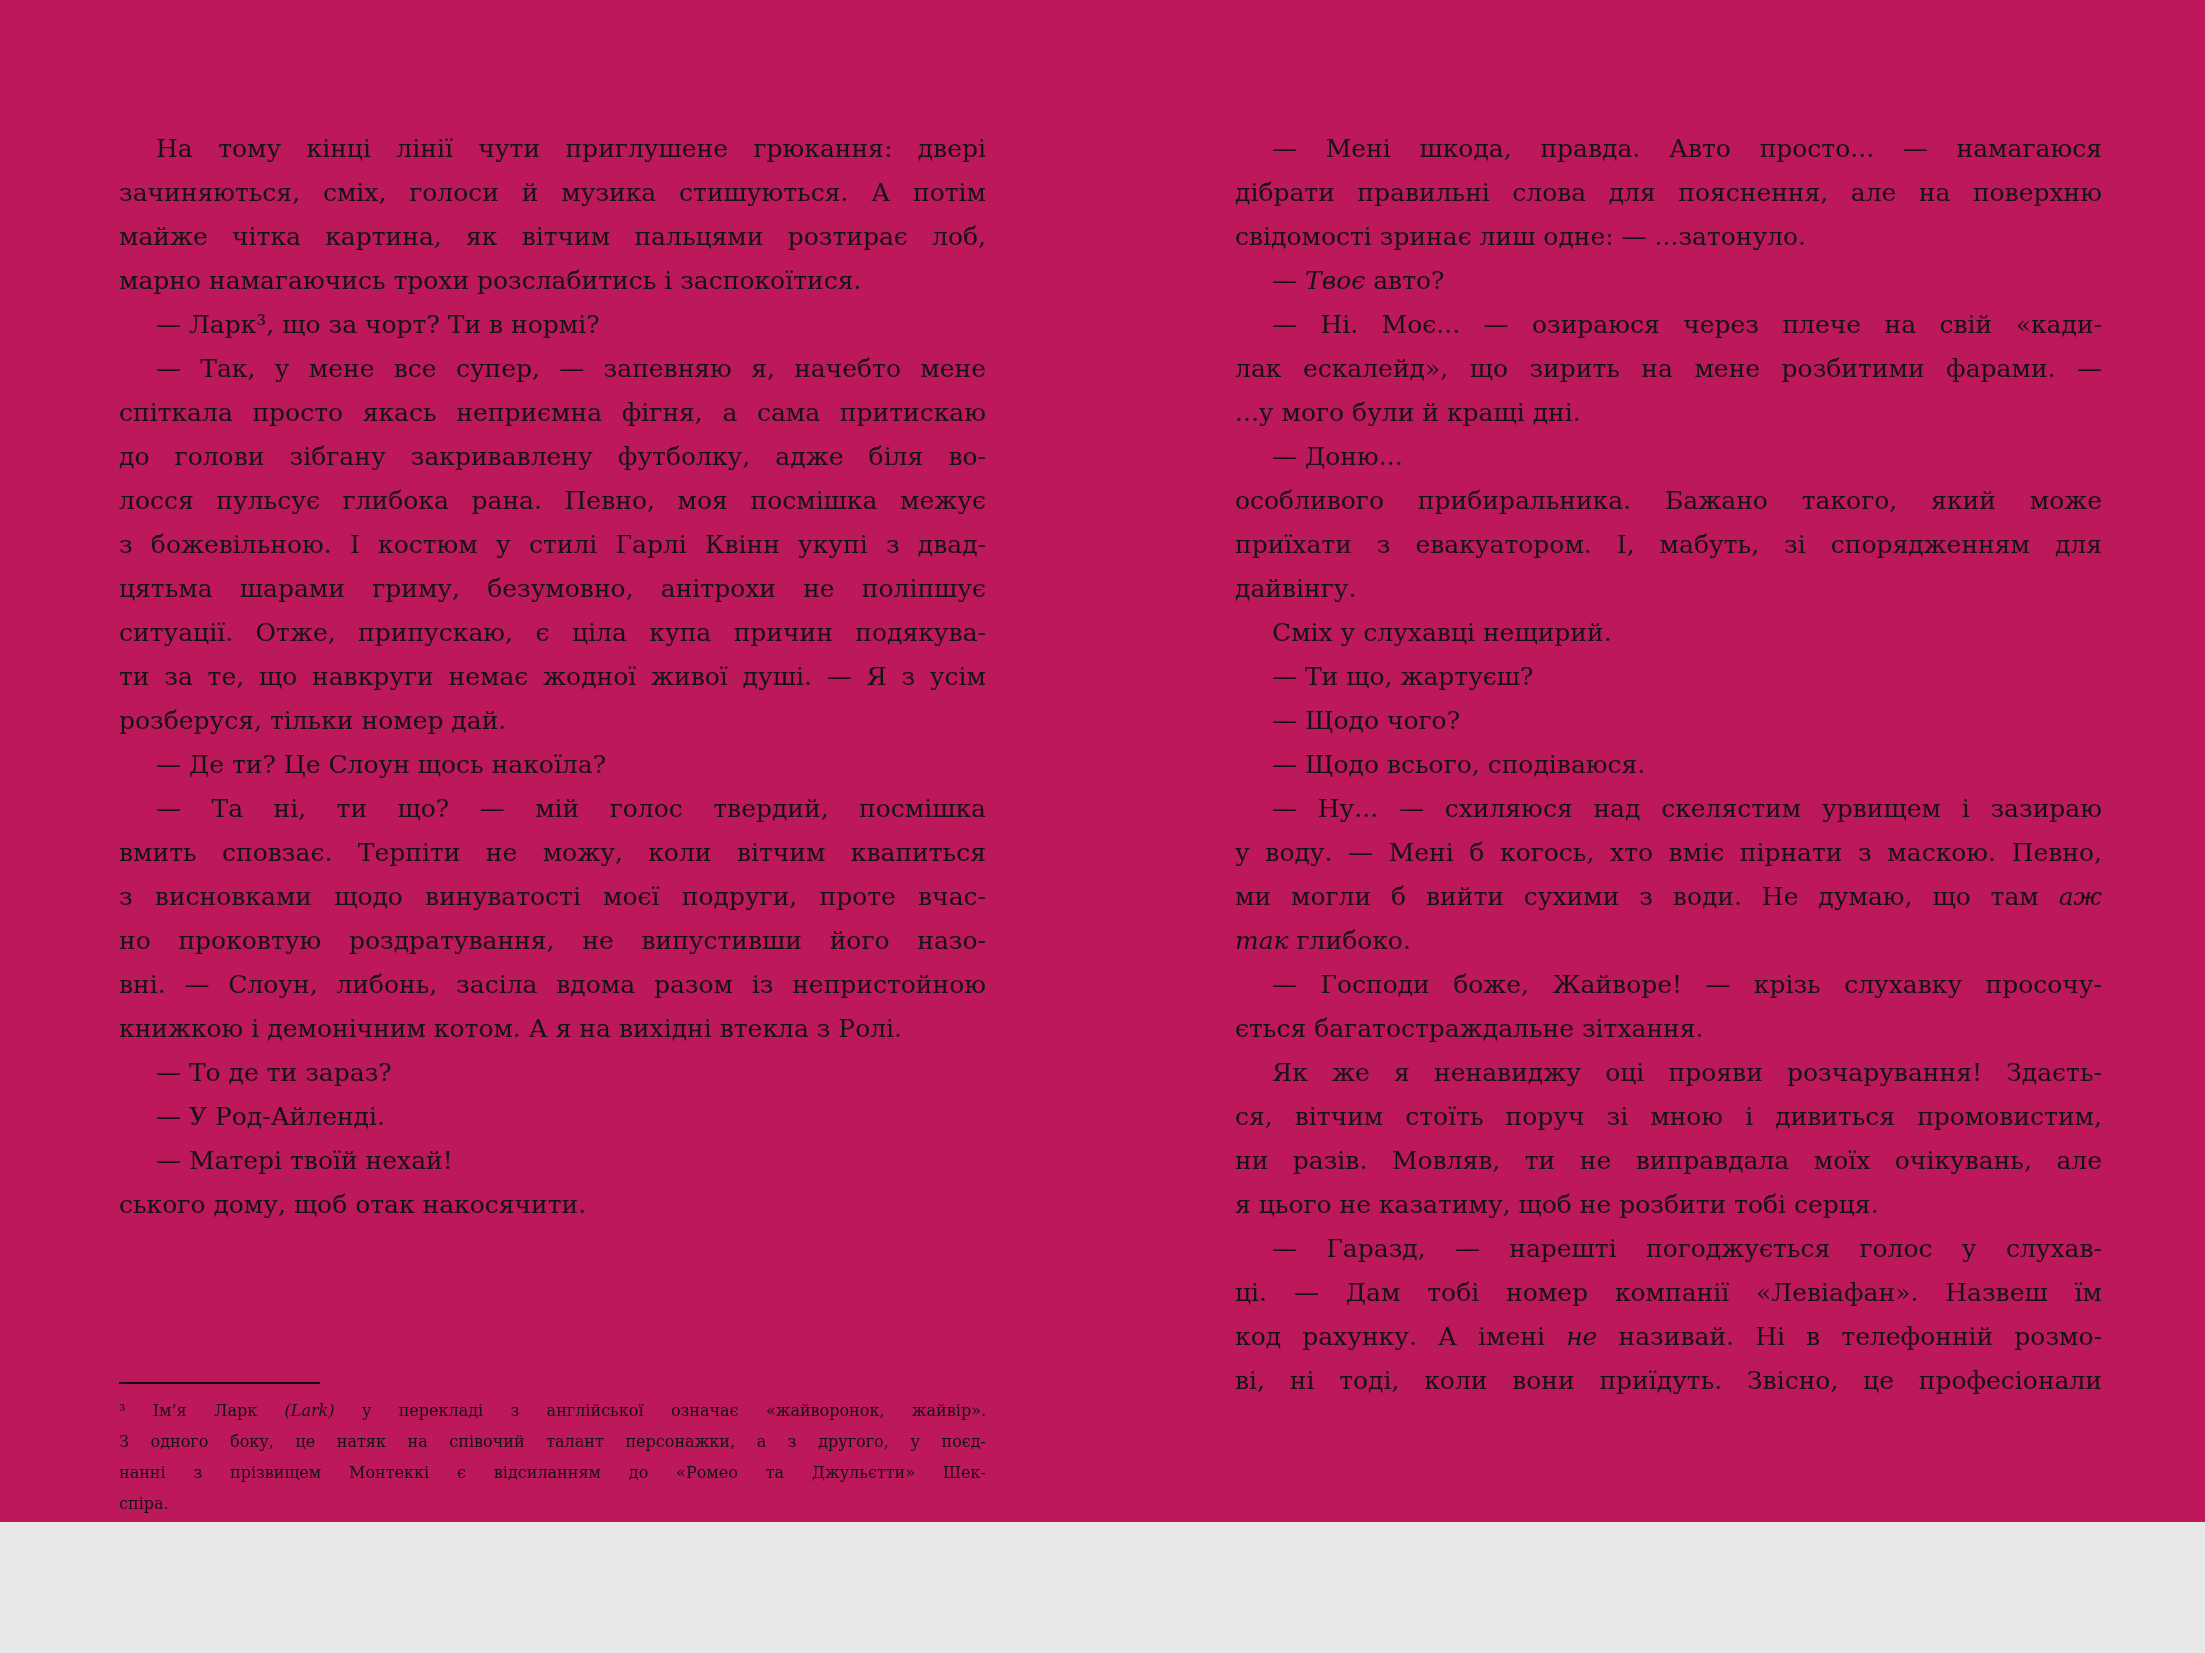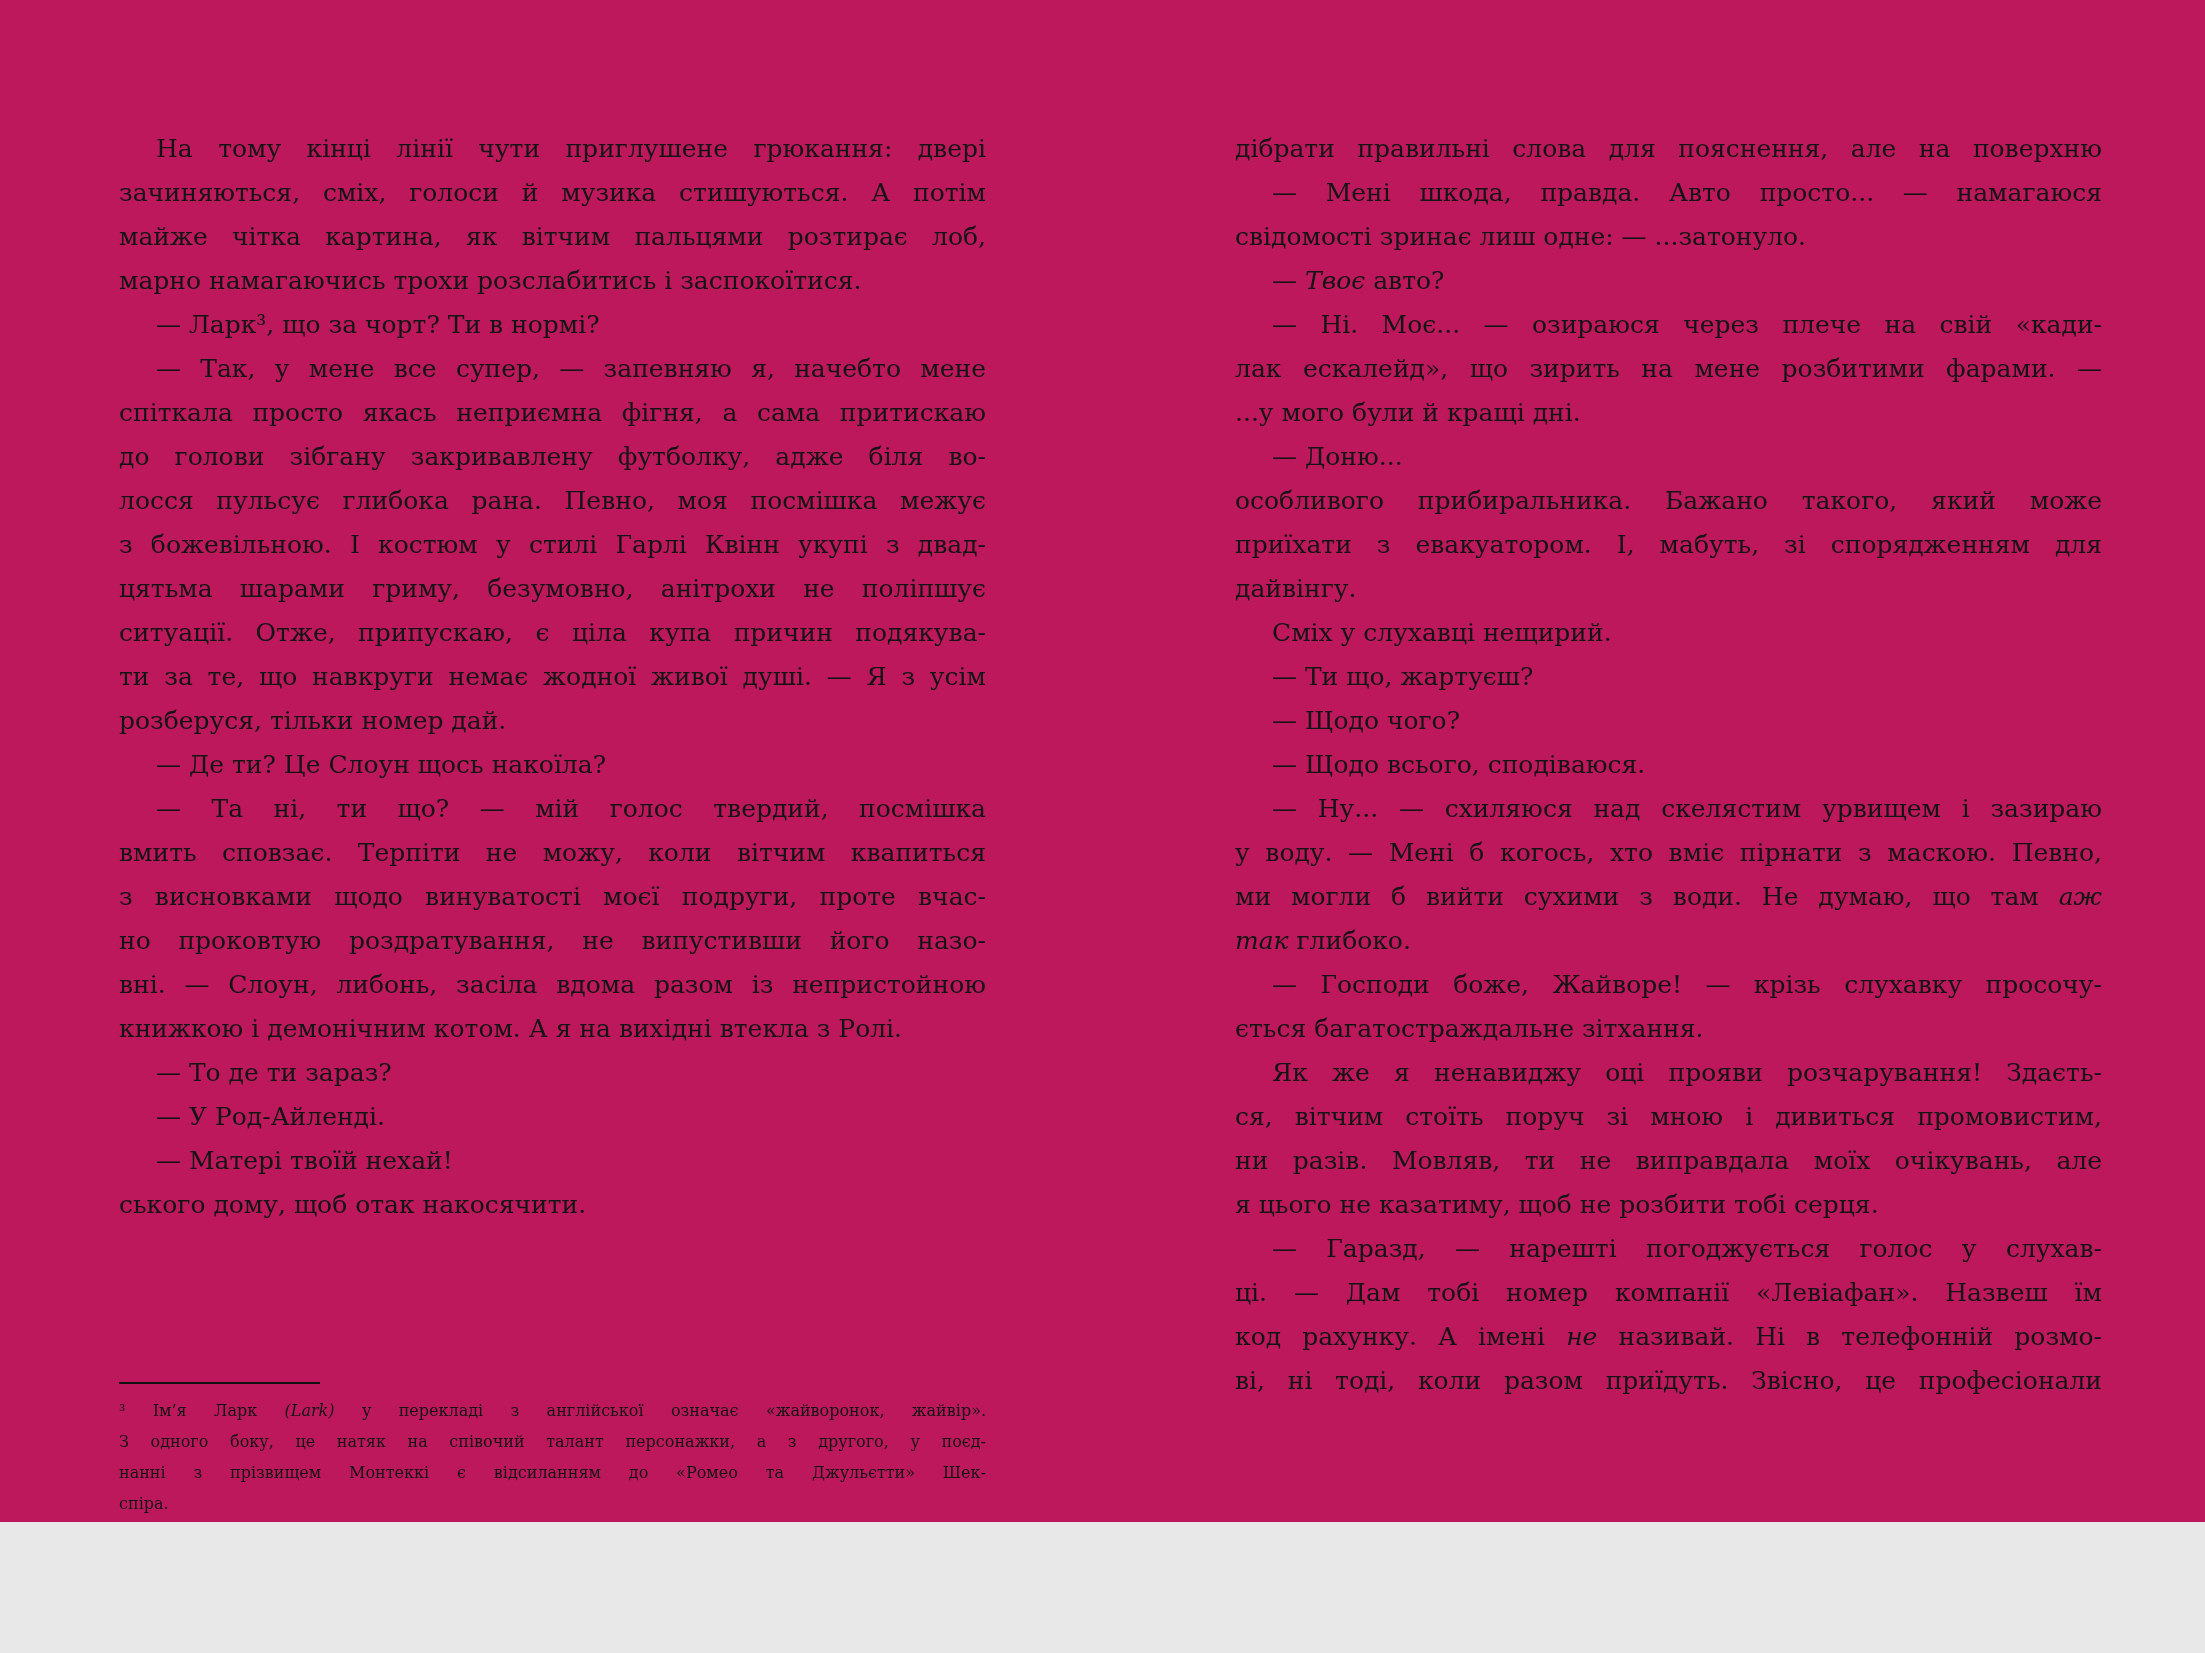--- a/index.html
+++ b/index.html
@@ -129,22 +129,22 @@
         <rect x="31" y="42" width="8" height="74"></rect>
         <ellipse cx="62" cy="118" rx="17" ry="11.5" transform="rotate(-18 62 118)"></ellipse>
         <rect x="71" y="42" width="8" height="74"></rect>
         <path d="M31 42 Q 55 26 79 42 L 79 62 Q 55 46 31 62 Z"></path>
       </g>
     </svg>
   </div>
 
   <div class="page-text right">
       <div class="para">
+        <div class="line first"><span>— Мені шкода, правда. Авто просто... — намагаюся</span></div>
         <div class="line"><span>дібрати правильні слова для пояснення, але на поверхню</span></div>
-        <div class="line first"><span>— Мені шкода, правда. Авто просто... — намагаюся</span></div>
         <div class="line last"><span>свідомості зринає лиш одне: — ...затонуло.</span></div>
       </div>
       <div class="para">
         <div class="line last first"><span>— </span><i>Твоє</i><span> авто?</span></div>
       </div>
       <div class="para">
         <div class="line first"><span>— Ні. Моє... — озираюся через плече на свій «кади-</span></div>
         <div class="line"><span>лак ескалейд», що зирить на мене розбитими фарами. —</span></div>
         <div class="line last"><span>...у мого були й кращі дні.</span></div>
       </div>
@@ -181,20 +181,20 @@
       <div class="para">
         <div class="line first"><span>Як же я ненавиджу оці прояви розчарування! Здаєть-</span></div>
         <div class="line"><span>ся, вітчим стоїть поруч зі мною і дивиться промовистим,</span></div>
         <div class="line"><span>ни разів. Мовляв, ти не виправдала моїх очікувань, але</span></div>
         <div class="line last"><span>я цього не казатиму, щоб не розбити тобі серця.</span></div>
       </div>
       <div class="para">
         <div class="line first"><span>— Гаразд, — нарешті погоджується голос у слухав-</span></div>
         <div class="line"><span>ці. — Дам тобі номер компанії «Левіафан». Назвеш їм</span></div>
         <div class="line"><span>код рахунку. А імені </span><i>не</i><span> називай. Ні в телефонній розмо-</span></div>
-        <div class="line"><span>ві, ні тоді, коли разом приїдуть. Звісно, це професіонали</span></div>
+        <div class="line"><span>ві, ні тоді, коли вони приїдуть. Звісно, це професіонали</span></div>
       </div>
     </div>
 
   <div class="page-number">25</div>
 
 </div>
 
 
 </body></html>

